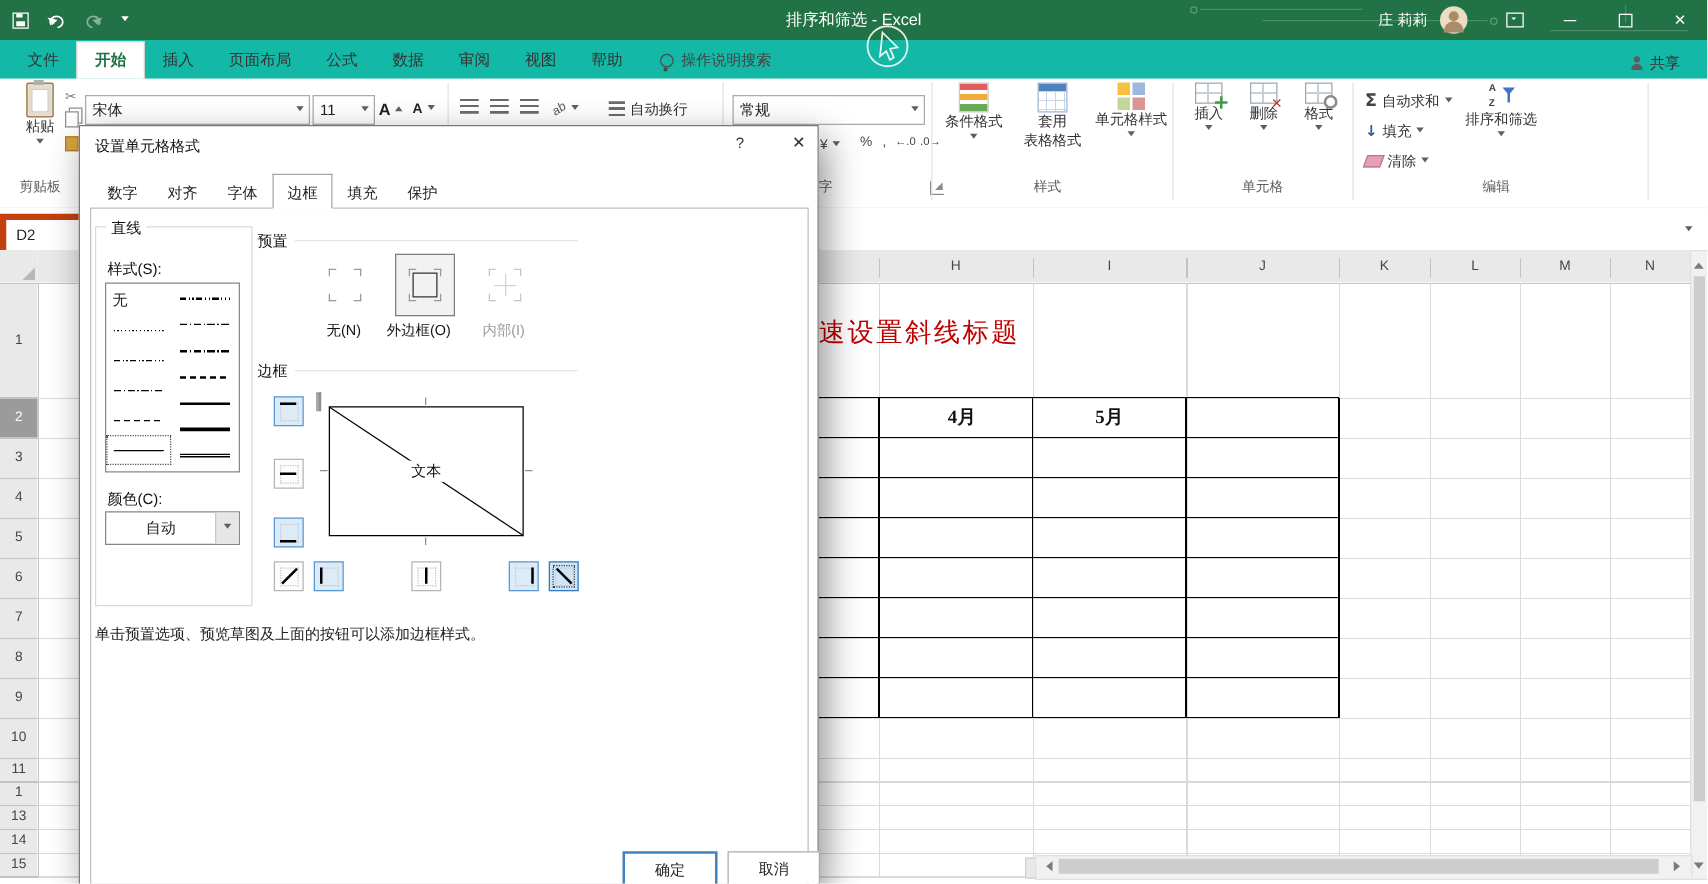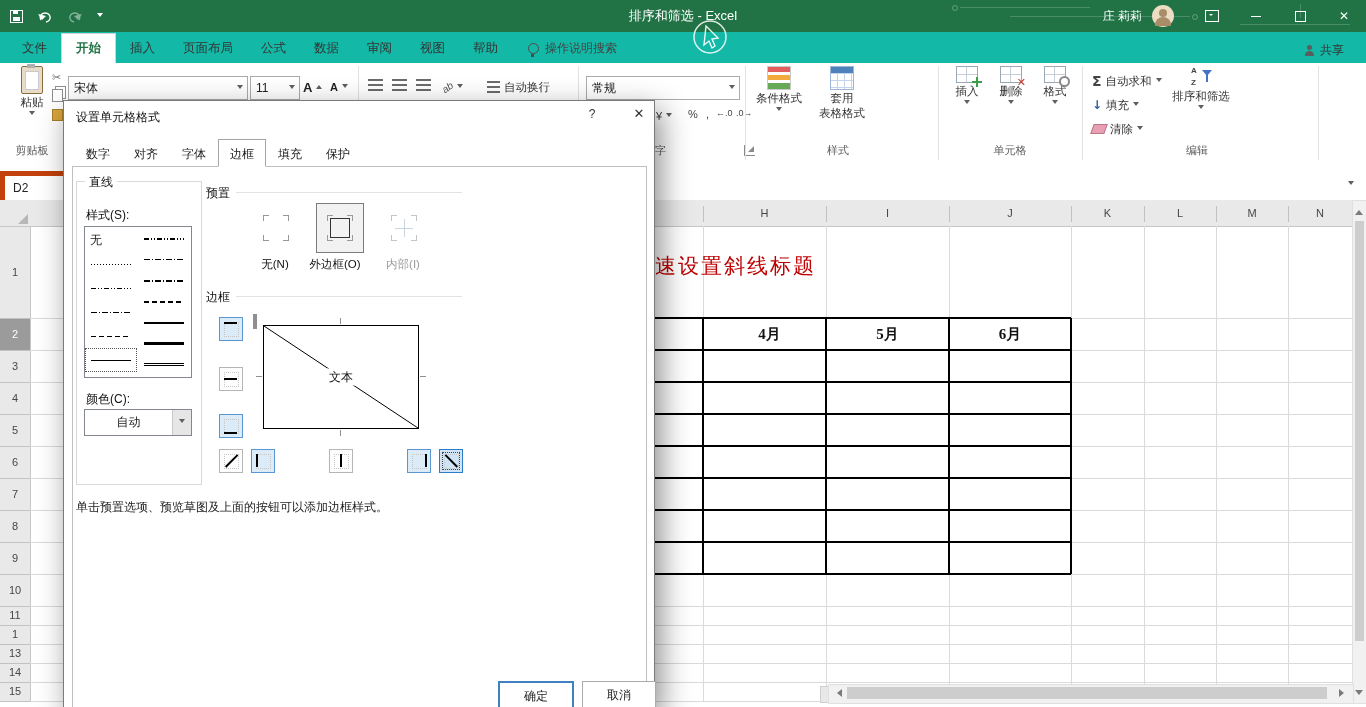--- a/index.html
+++ b/index.html
@@ -304,20 +304,30 @@
     <div class="rbig" style="left:750px;width:58px">
       <span class="ic-cf"></span>
       <span class="lbl">条件格式</span>
       <span class="car"></span>
     </div>
     <div class="rbig" style="left:812px;width:60px">
       <span class="ic-fat"></span>
       <span class="lbl">套用</span>
       <span class="lbl">表格格式</span>
     </div>
+    <div class="rbig" style="left:874px;width:62px">
+      <span class="ic-cs">
+          <span style="background:#f6c143"></span>
+          <span style="background:#9db7dd"></span>
+          <span style="background:#c4d79b"></span>
+          <span style="background:#d99694"></span>
+        </span>
+      <span class="lbl">单元格样式</span>
+      <span class="car"></span>
+    </div>
     <div class="glabel" style="left:808px;width:60px">样式</div>
     <div class="gdiv" style="left:938px"></div>
 
     <div class="rbig" style="left:946px;width:42px">
       <span class="ic-grid">
           <span class="plus"></span>
         </span>
       <span class="lbl">插入</span>
       <span class="car"></span>
     </div>
@@ -465,21 +475,20 @@
         <line x1="703" y1="118" x2="703" y2="374"></line>
           <line x1="826" y1="118" x2="826" y2="374"></line>
           <line x1="949" y1="118" x2="949" y2="374"></line>
           <line x1="1071" y1="118" x2="1071" y2="374"></line>
       </g>
     </svg>
 
     <div class="sheettitle">速设置斜线标题</div>
     <div class="mh" style="left:703px;width:133px">4月</div>
     <div class="mh" style="left:826px;width:123px">5月</div>
-    <div class="mh" style="left:949px;width:122px">6月</div>
 
 
     <div class="sb" style="left:1352px;top:0;width:14px;height:502px">
       <span class="tri u" style="left:2px;top:5px"></span>
       <div class="sb-thumb" style="left:2px;top:20px;width:9px;height:420px"></div>
       <span class="tri d" style="left:2px;top:489px"></span>
     </div>
 
     <div class="grip"></div>
     <div class="sb" style="left:828px;top:484px;width:524px;height:18px">

